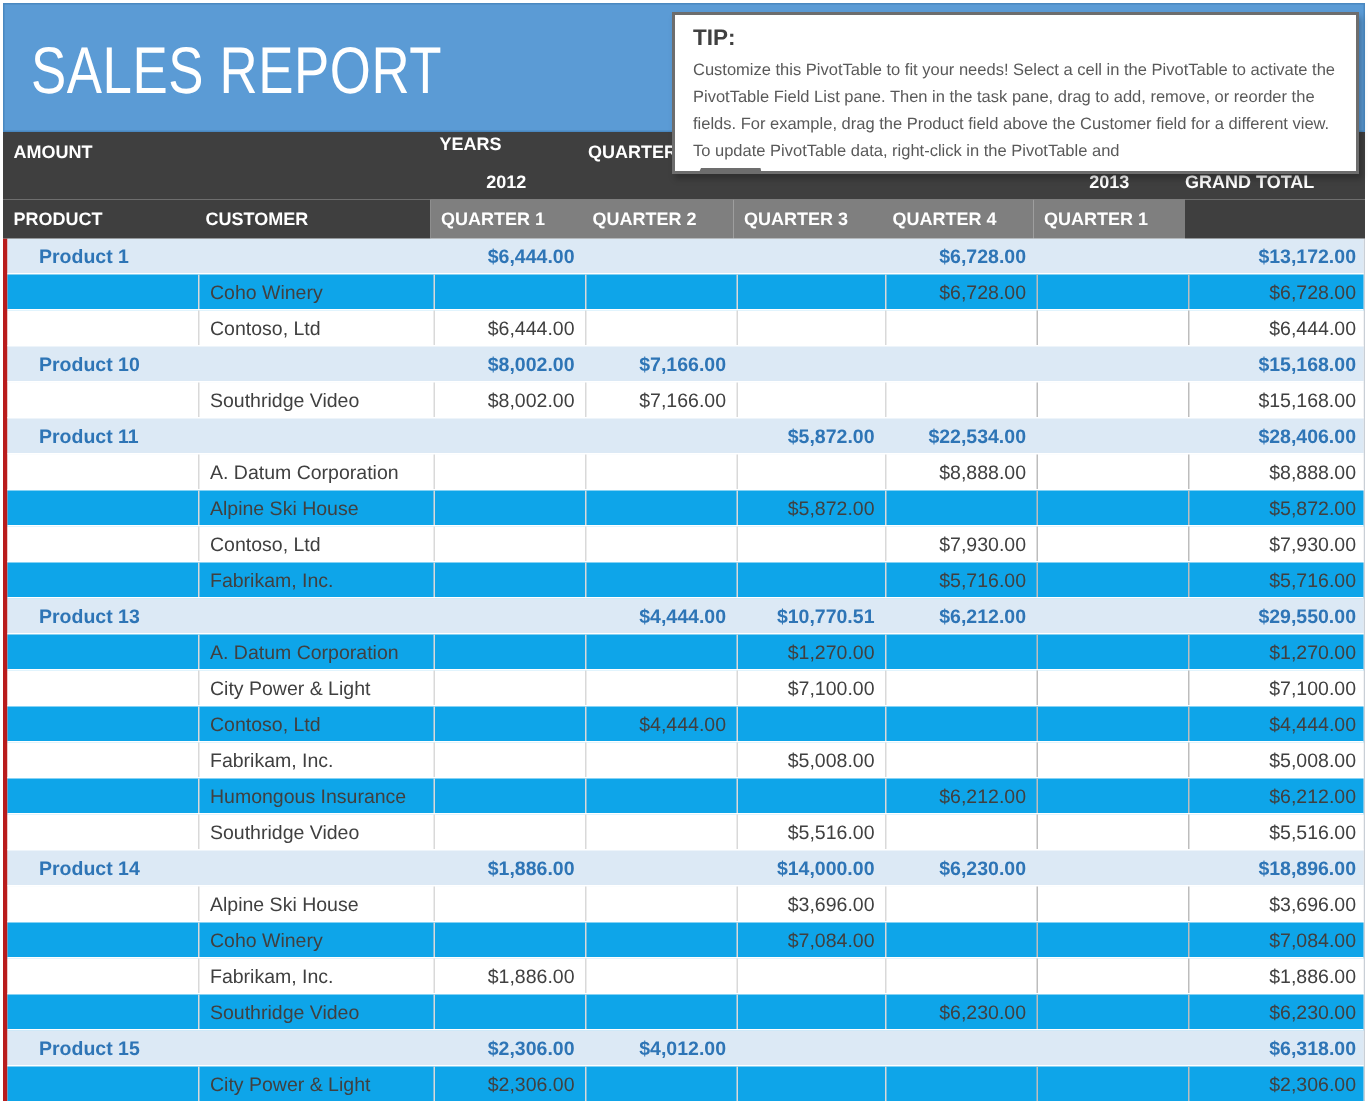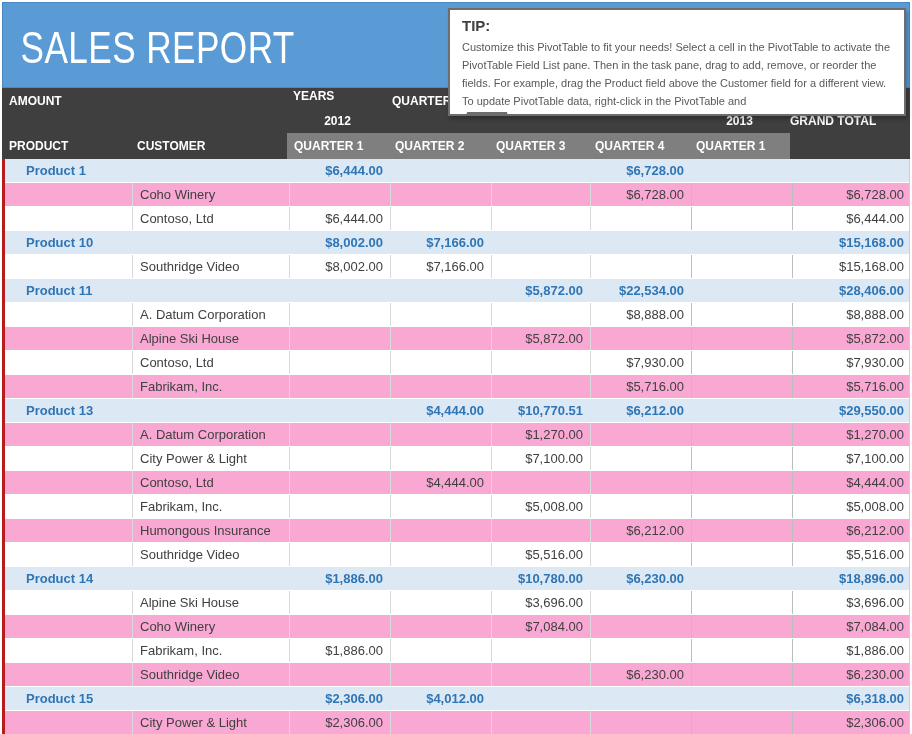--- a/index.html
+++ b/index.html
@@ -30,21 +30,21 @@
   .colhead .hgt{padding-left:0;}
 
   
   .rows{border-left:3px solid #b91c1c;border-right:1px solid #c9cfd6;box-sizing:border-box;width:908px;}
   .row{display:grid;grid-template-columns:127px 157px 101px 101px 99px 101px 101px 119px;
        height:24px;box-sizing:border-box;border-bottom:1px solid #fff;font-size:13px;line-height:23px;}
   .row div{box-sizing:border-box;overflow:hidden;white-space:nowrap;}
   .row.product{background:#dce9f5;color:#2e75b6;font-weight:bold;}
   .row.product .plabel{grid-column:1/3;padding-left:21px;}
   .row.customer{background:#fff;color:#404040;}
-  .row.customer.gray{background:#f9a8d4;}
+  .row.customer.gray{background:#0ea5e9;}
   .row.customer .clabel{padding-left:7px;border-left:1px solid #d9d9d9;}
   .vcell{text-align:right;padding-right:7px;}
   .row.customer .vcell{border-left:1px solid #d9d9d9;}
   .row.customer .vcell.c4,.row.customer .vcell.c5{border-left:1px solid #bdbdbd;}
 
   
   .tooltip{position:absolute;left:448px;top:8px;width:458px;height:108px;box-sizing:border-box;
            background:#fff;border:2px solid #6d6d6d;padding:6px 12px 4px 12px;z-index:9;
            box-shadow:2px 3px 4px rgba(0,0,0,0.25);overflow:hidden;}
   .tooltip .tip-title{font-size:15px;line-height:20px;font-weight:bold;color:#404040;margin-bottom:2px;}
@@ -82,20 +82,21 @@
     </div>
 
     <div class="rows">
         <div class="row product">
           <div class="plabel">Product 1</div>
           <div class="vcell c0">$6,444.00</div>
           <div class="vcell c1"></div>
           <div class="vcell c2"></div>
           <div class="vcell c3">$6,728.00</div>
           <div class="vcell c4"></div>
+          <div class="vcell c5">$13,172.00</div>
         </div>
         <div class="row customer gray">
           <div class="pcell"></div>
           <div class="clabel">Coho Winery</div>
           <div class="vcell c0"></div>
           <div class="vcell c1"></div>
           <div class="vcell c2"></div>
           <div class="vcell c3">$6,728.00</div>
           <div class="vcell c4"></div>
           <div class="vcell c5">$6,728.00</div>
@@ -244,21 +245,21 @@
           <div class="vcell c1"></div>
           <div class="vcell c2">$5,516.00</div>
           <div class="vcell c3"></div>
           <div class="vcell c4"></div>
           <div class="vcell c5">$5,516.00</div>
         </div>
         <div class="row product">
           <div class="plabel">Product 14</div>
           <div class="vcell c0">$1,886.00</div>
           <div class="vcell c1"></div>
-          <div class="vcell c2">$10,780.00</div>
+          <div class="vcell c2">$14,000.00</div>
           <div class="vcell c3">$6,230.00</div>
           <div class="vcell c4"></div>
           <div class="vcell c5">$18,896.00</div>
         </div>
         <div class="row customer">
           <div class="pcell"></div>
           <div class="clabel">Alpine Ski House</div>
           <div class="vcell c0"></div>
           <div class="vcell c1"></div>
           <div class="vcell c2">$3,696.00</div>

